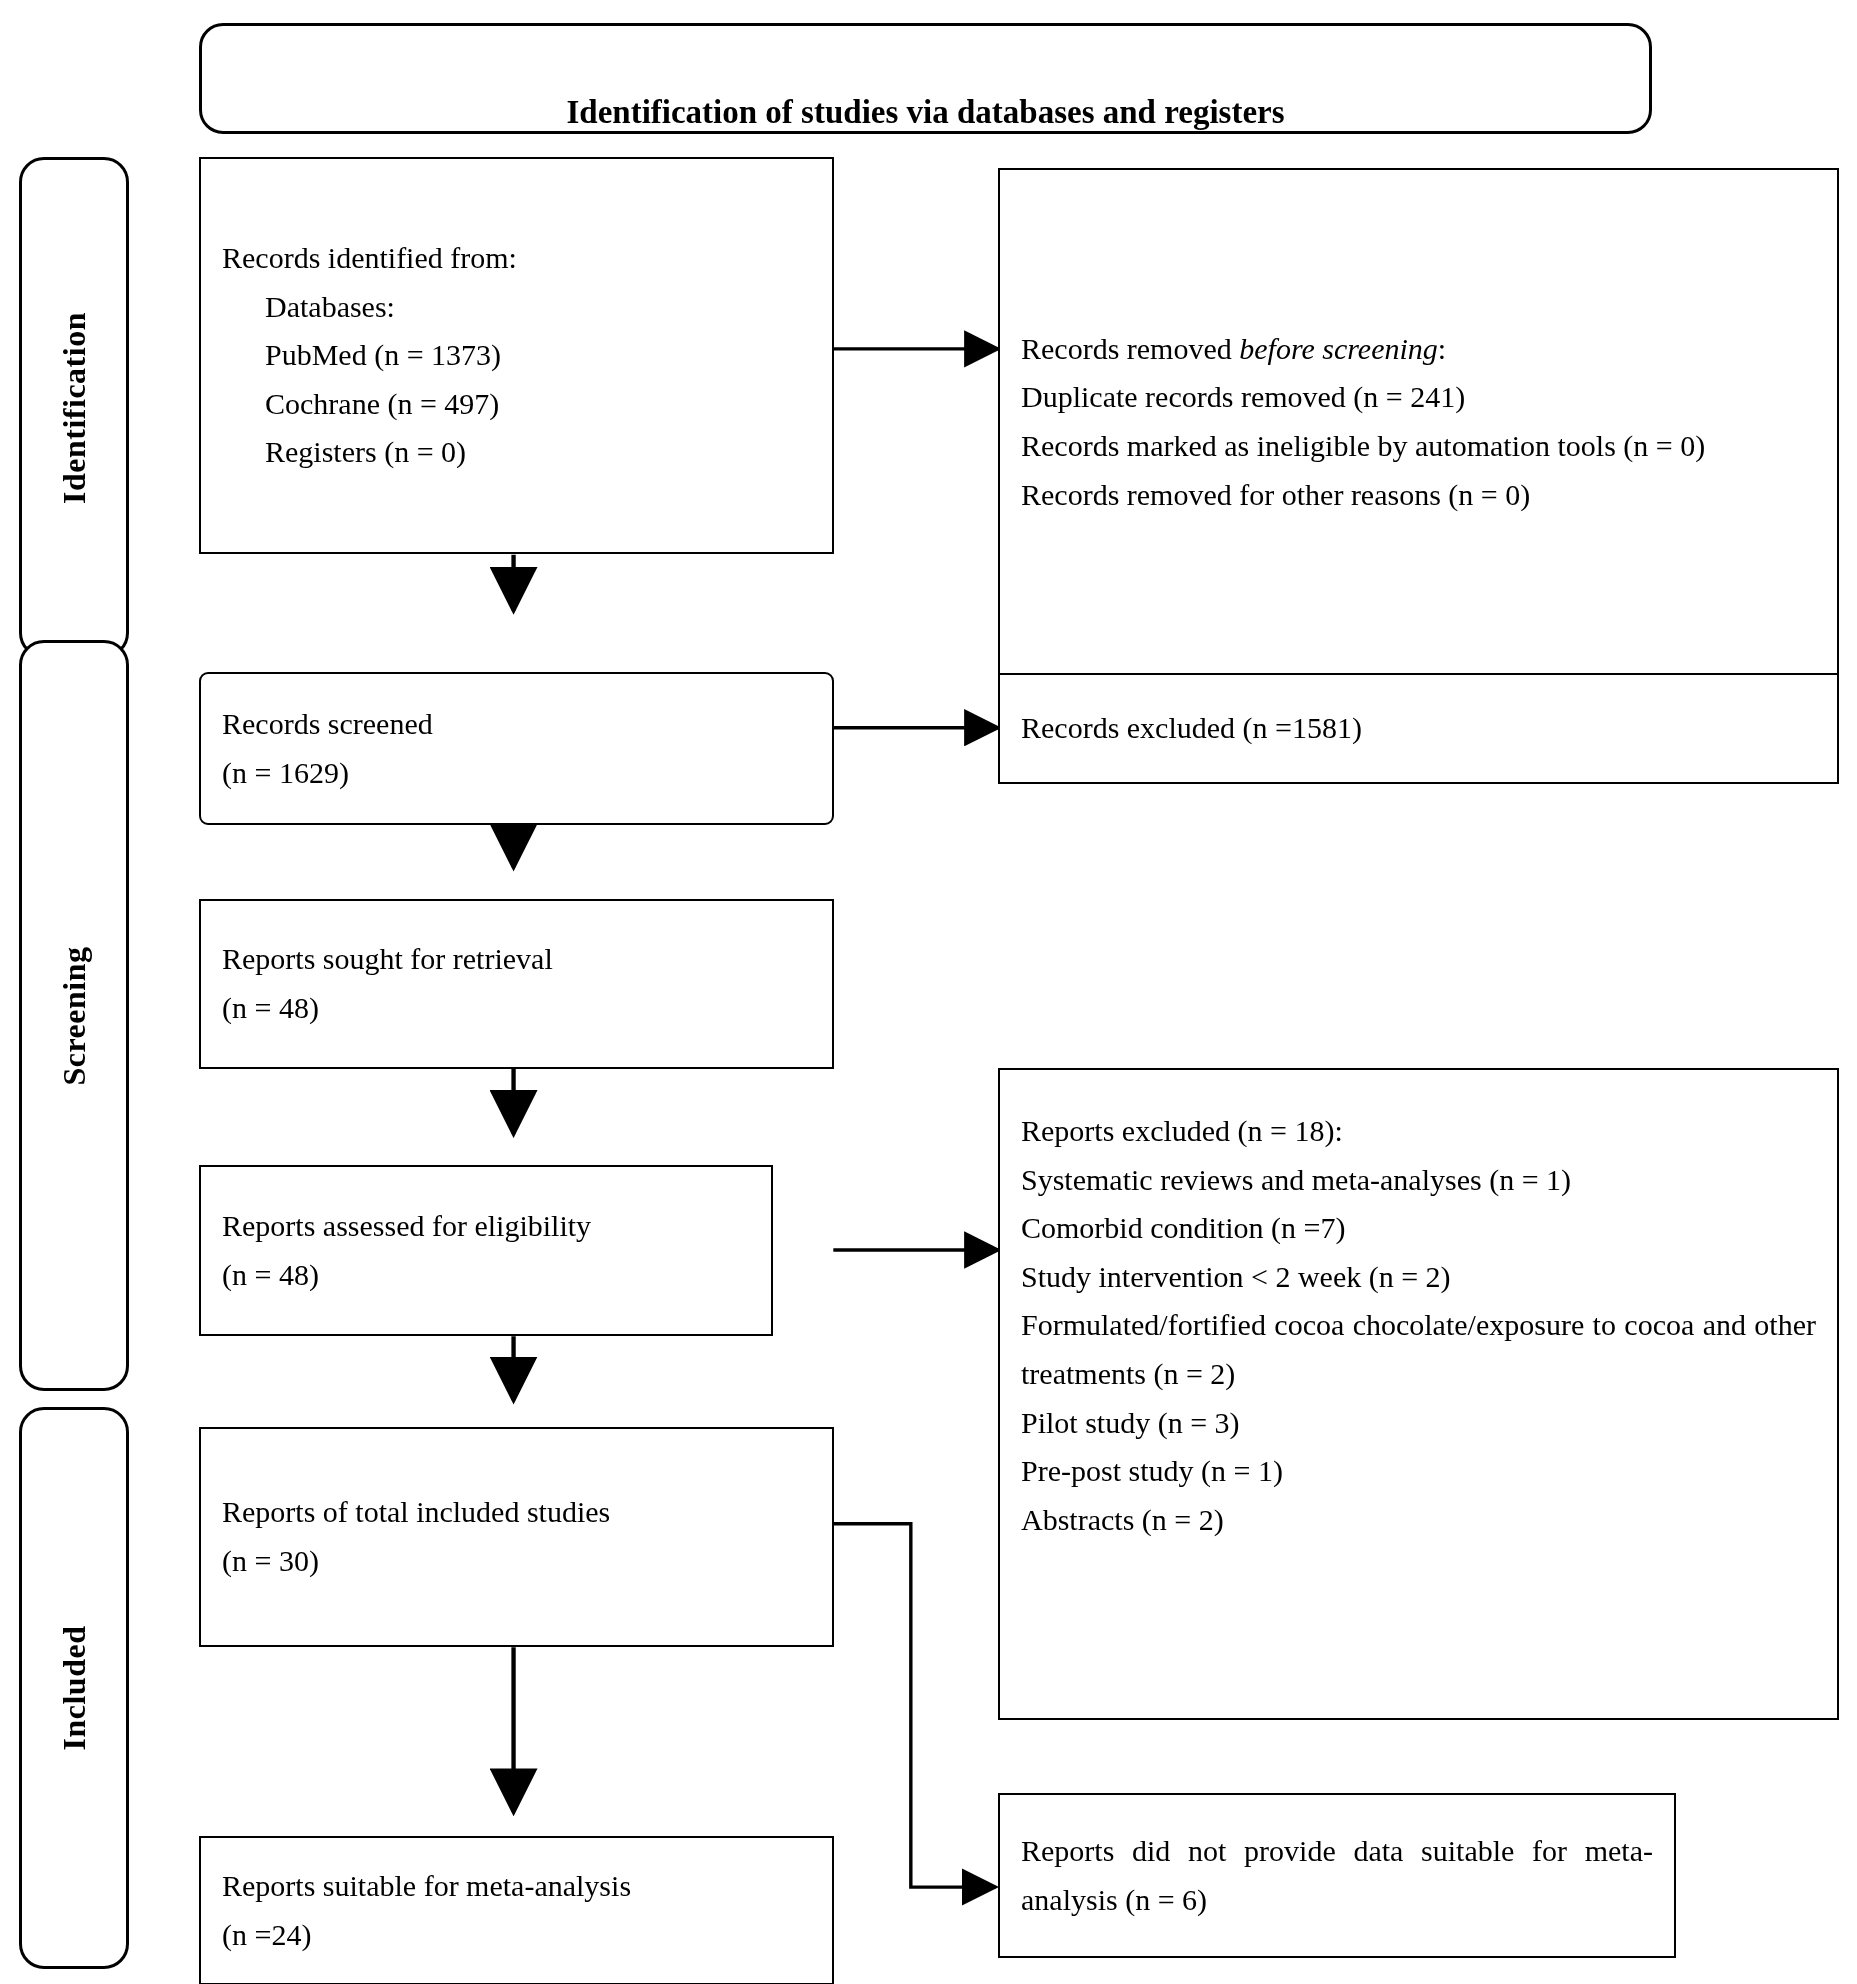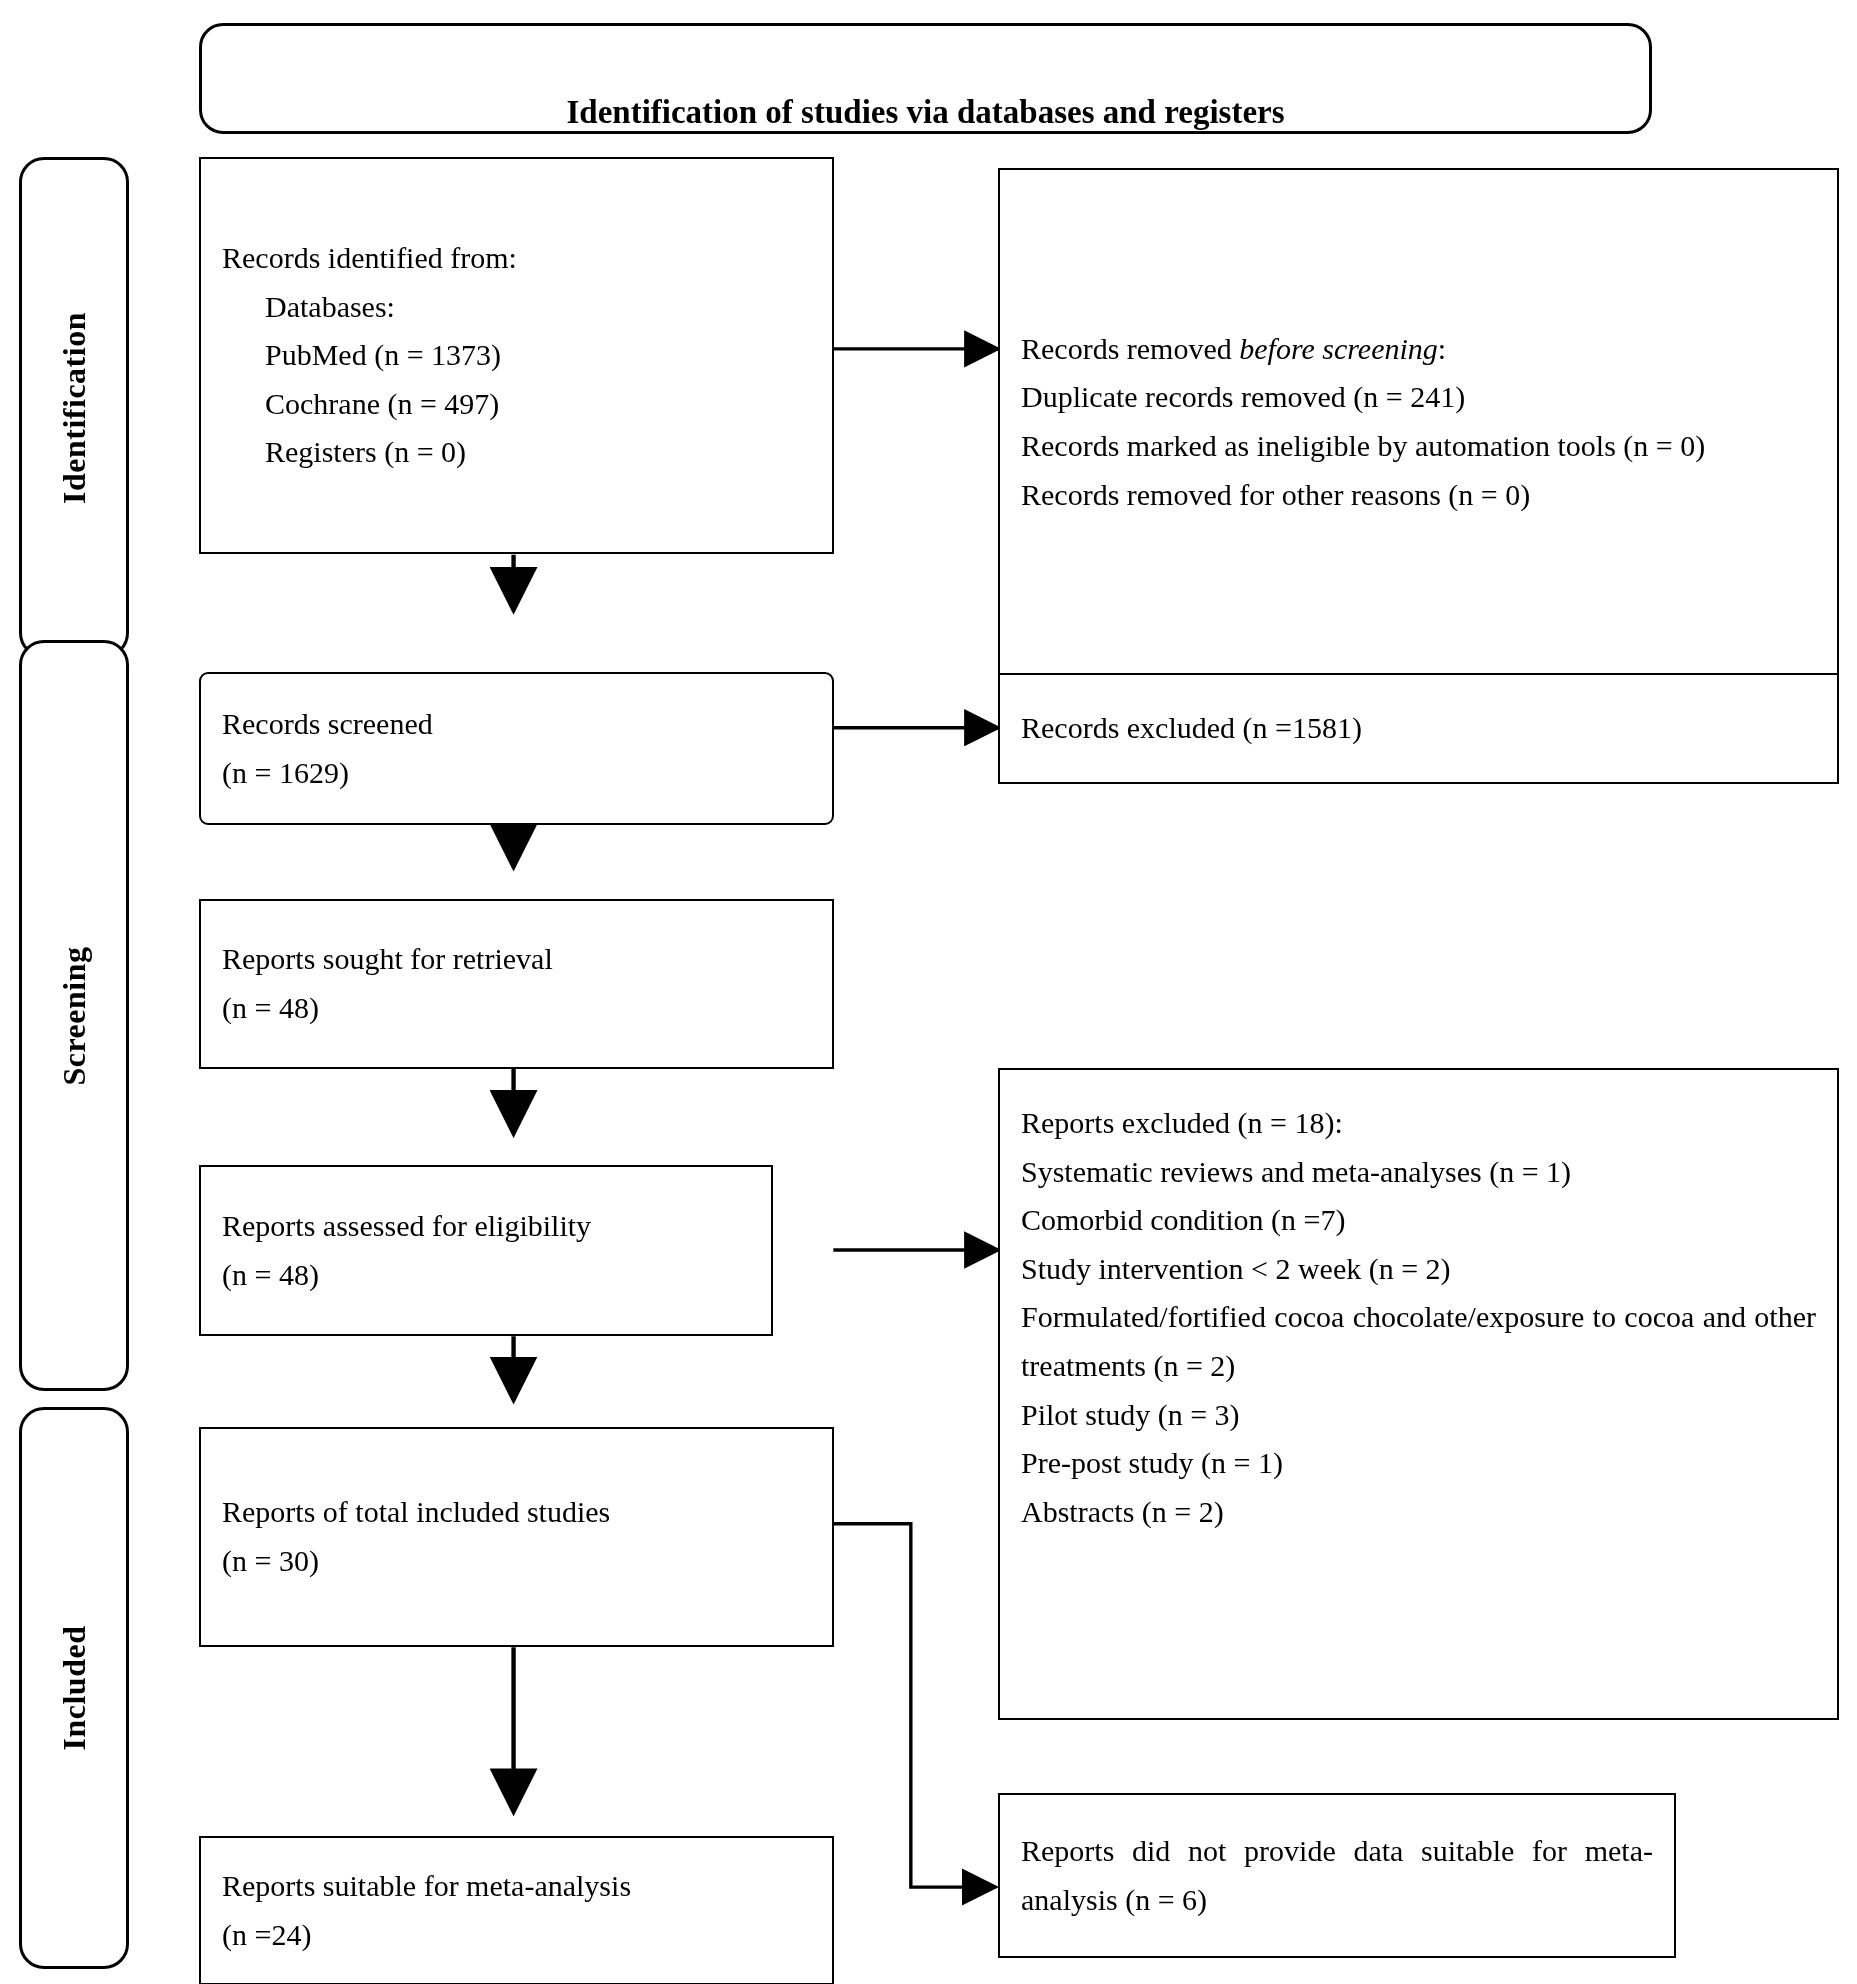--- a/index.html
+++ b/index.html
@@ -115,21 +115,21 @@
   </div>
 
   <div class="box" style="left:199px;top:1165px;width:574px;height:171px;">
     <div class="box-inner pad">
       <span class="txt line">Reports assessed for eligibility</span>
       <span class="txt line">(n = 48)</span>
     </div>
   </div>
 
   <div class="box" style="left:998px;top:1068px;width:841px;height:652px;">
-    <div class="box-inner pad" style="justify-content:flex-start;padding-top:29px;">
+    <div class="box-inner pad" style="justify-content:flex-start;padding-top:37px;">
       <span class="txt line">Reports excluded (n = 18):</span>
       <span class="txt line">Systematic reviews and meta-analyses (n = 1)</span>
       <span class="txt line">Comorbid condition (n =7)</span>
       <span class="txt line">Study intervention &lt; 2 week (n = 2)</span>
       <span class="txt line just">Formulated/fortified cocoa chocolate/exposure to cocoa and other treatments (n = 2)</span>
       <span class="txt line">Pilot study (n = 3)</span>
       <span class="txt line">Pre-post study (n = 1)</span>
       <span class="txt line">Abstracts (n = 2)</span>
     </div>
   </div>

